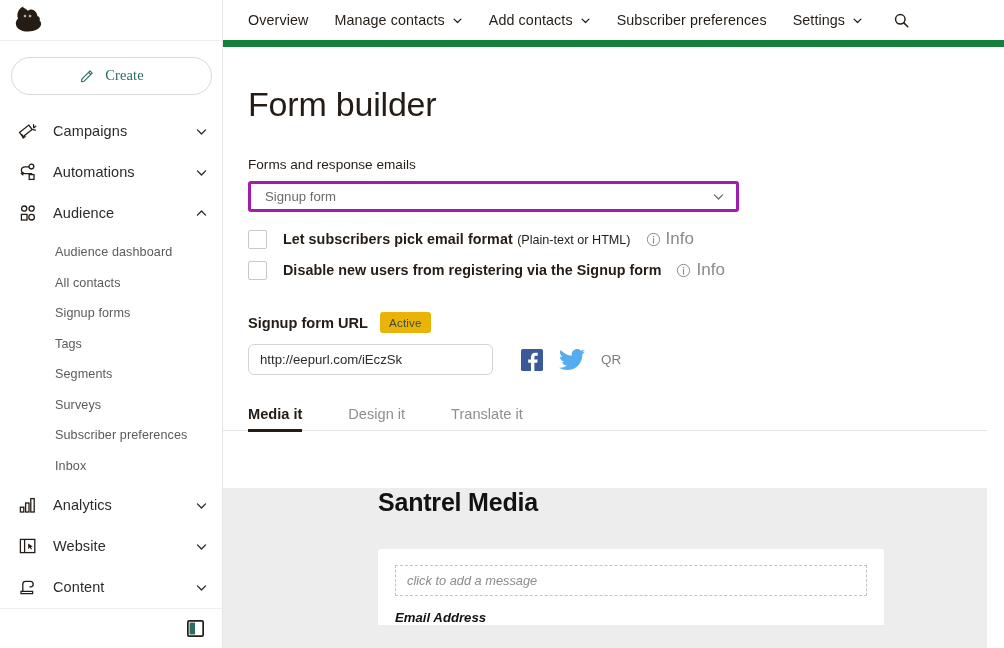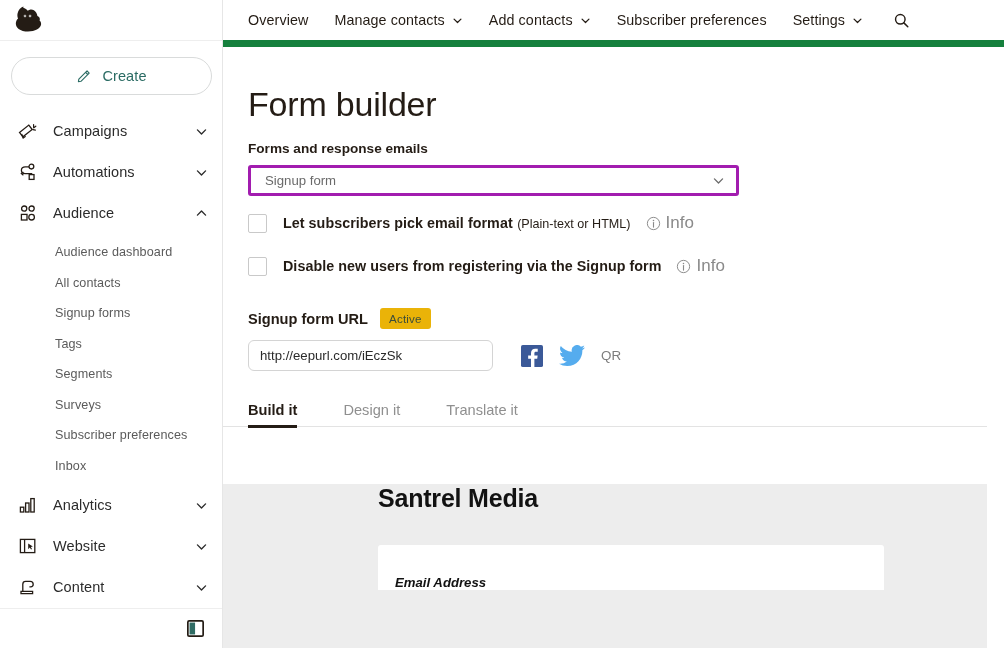--- a/index.html
+++ b/index.html
@@ -31,21 +31,21 @@
   .create-btn {
     width: 201px; height: 38px;
     border: 1px solid #d9dbdb;
     border-radius: 19px;
     background: #fff;
     display: flex; align-items: center; justify-content: center;
     gap: 9px;
     cursor: pointer;
   }
   .create-btn .lbl {
-    font-size: 14.5px; color: #2a6b63; letter-spacing: .1px;
+    font-size: 14.5px; color: #2a6b63; letter-spacing: .1px; font-family: Liberation Serif, serif;
   }
   .pencil { width: 17px; height: 17px; display:block; }
 
   .nav { margin-top: 16px; flex: 1 1 auto; }
   .nav-row {
     display: flex; align-items: center;
     height: 41px;
     padding: 0 14px 0 16px;
     cursor: pointer;
   }
@@ -91,40 +91,40 @@
   .tn-chev { width: 11px; height: 11px; }
   .search-ic { width: 17px; height: 17px; margin-left: 4px; cursor:pointer;}
 
   .content { padding: 0 0 0 25px; }
   .page-title {
     font-size: 34px; font-weight: 400; color: #241c15;
     margin-top: 38px; letter-spacing: -0.2px;
   }
 
   .sec-label {
-    margin-top: 17px;
-    font-size: 13.6px; font-weight: bold; color: #241c15;
+    margin-top: 33px;
+    font-size: 13.6px; font-weight: normal; color: #241c15;
   }
   .select-box {
     margin-top: 9px;
     width: 491px; height: 31px;
     border: 3px solid #a21caf;
     border-radius: 3px;
     background: #fff;
     display: flex; align-items: center;
     padding: 0 11px 0 14px;
     cursor: pointer;
   }
   .select-box .sv { flex:1 1 auto; font-size: 13.2px; color: #6a6a6a; }
 
   .check-row {
     display: flex; align-items: center;
     margin-top: 17px;
   }
-  .check-row.r2 { margin-top: 23px; }
+  .check-row.r2 { margin-top: 11px; }
   .cbox {
     width: 19px; height: 19px;
     border: 1px solid #c9c9c9; border-radius: 2px;
     background: #fff; flex: 0 0 19px;
     margin-right: 16px; cursor: pointer;
   }
   .cb-main { font-size: 14.3px; font-weight: bold; color: #241c15; letter-spacing:.05px;}
   .cb-sub { font-size: 12.6px; font-weight: normal; color: #241c15; }
   .info-chip {
     display: flex; align-items: center; gap: 5px;
@@ -416,28 +416,29 @@
           <rect width="24" height="24" rx="2" fill="#3b5998"></rect>
           <path d="M14.6 24v-9.1h3.1l.46-3.55h-3.56V9.08c0-1.03.29-1.73 1.76-1.73h1.88V4.17c-.33-.04-1.45-.14-2.74-.14-2.72 0-4.58 1.66-4.58 4.7v2.62H7.8v3.55h3.12V24z" fill="#fff"></path>
         </svg>
         <svg class="tw-ic" viewBox="0 0 26 22">
           <path d="M26 2.6c-.96.43-1.98.72-3.06.85a5.35 5.35 0 0 0 2.34-2.95c-1.03.61-2.17 1.06-3.38 1.3A5.32 5.32 0 0 0 12.83 6.7 15.1 15.1 0 0 1 1.8.98 5.32 5.32 0 0 0 3.45 8.1a5.28 5.28 0 0 1-2.41-.67v.07a5.32 5.32 0 0 0 4.27 5.22 5.34 5.34 0 0 1-2.4.09 5.33 5.33 0 0 0 4.97 3.7A10.68 10.68 0 0 1 0 18.7a15.06 15.06 0 0 0 8.18 2.4c9.81 0 15.18-8.13 15.18-15.18l-.02-.69A10.83 10.83 0 0 0 26 2.6z" fill="#55acee"></path>
         </svg>
         <span class="qr-lnk">QR</span>
       </div>
 
       <div class="tabs">
-        <div class="tab active">Build it</div>
+        <div class="tab active">Media it</div>
         <div class="tab">Design it</div>
         <div class="tab">Translate it</div>
       </div>
 
       <div class="preview">
         <div class="pv-title">Santrel Media</div>
         <div class="pv-card">
+          <div class="pv-msg">click to add a message</div>
           <div class="pv-field">Email Address</div>
         </div>
       </div>
 
     </div>
 
   </section>
 </div>
 
 </body></html>

